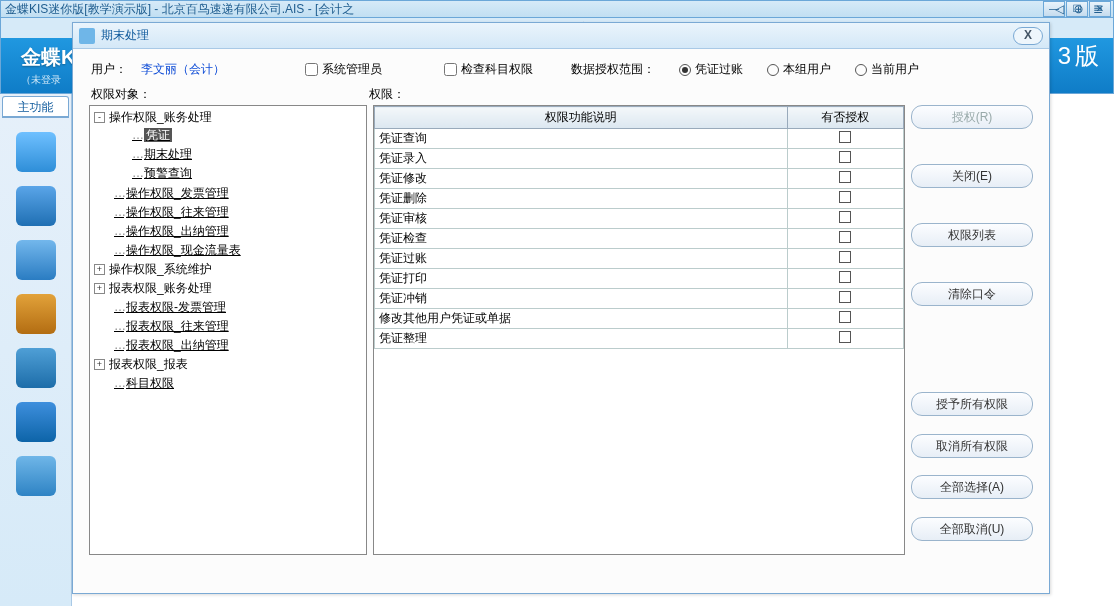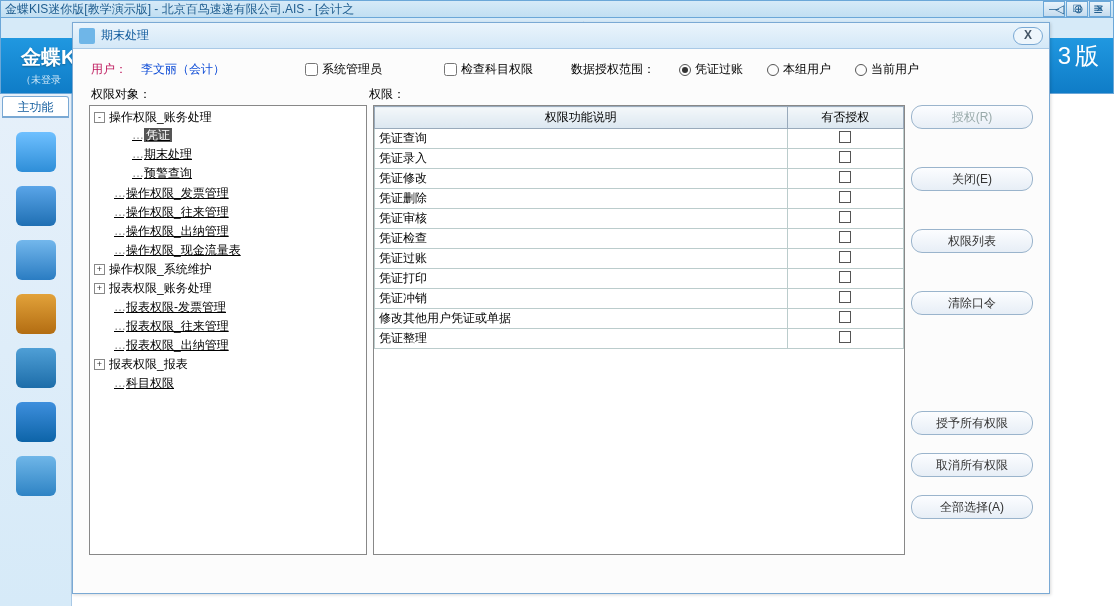--- a/index.html
+++ b/index.html
@@ -27,21 +27,21 @@
 
 
 .dialog { position: absolute; left: 72px; top: 22px; width: 978px; height: 572px; background: #fcfcfc; border: 1px solid #7aa9d4; box-shadow: 1px 1px 3px rgba(0,0,0,.15); }
 .dlg-title { height: 26px; background: linear-gradient(#eaf4fc,#d4e8f7); border-bottom: 1px solid #a9c9e6; display: flex; align-items: center; padding: 0 6px; color: #0f5a9c; }
 .dlg-title .ticon { width: 16px; height: 16px; background: #6fb6e8; border-radius: 2px; margin-right: 6px; display: inline-block; }
 .dlg-close { margin-left: auto; width: 30px; height: 18px; border: 1px solid #7aa9d4; border-radius: 9px; background: #eef6fc; text-align: center; line-height: 15px; color: #456; font-weight: bold; }
 
 .dlg-body { position: absolute; top: 26px; left: 0; right: 0; bottom: 0; }
 
 .toprow { display: flex; align-items: center; padding: 12px 18px 8px 18px; gap: 10px; white-space: nowrap; }
-.user-label { color: #be185d; margin-right: 4px; }
+.user-label { color: #000000; margin-right: 4px; }
 .user-value { color: #0e4cd6; }
 .ckwrap { display: inline-flex; align-items: center; gap: 4px; margin-left: 30px; padding-left: 40px; }
 .ckwrap input[type=checkbox]{ width:13px;height:13px;border:1px solid #37a;}
 .label-range { margin-left: 28px; text-align: right; }
 .radio { display: inline-flex; align-items: center; margin-left: 14px; gap: 4px; }
 .radio .dot { width: 12px; height: 12px; border: 1px solid #555; border-radius: 50%; display: inline-block; position: relative; }
 .radio.checked .dot::after { content: ""; position: absolute; inset: 2px; background: #333; border-radius: 50%; }
 
 .sect-labels { display:flex; padding: 0 18px 2px 18px; }
 .sect-labels .l1{ width: 278px; } .sect-labels .l2{ flex:1; }
@@ -260,16 +260,17 @@
         <div class="btn">权限列表</div>
         <div style="height:24px"></div>
         <div class="btn">清除口令</div>
         <div class="gap"></div>
         <div class="btn">授予所有权限</div>
         <div style="height:4px"></div>
         <div class="btn">取消所有权限</div>
         <div style="height:4px"></div>
         <div class="btn">全部选择(A)</div>
         <div style="height:4px"></div>
+        <div class="btn">全部取消(U)</div>
       </div>
     </div>
   </div>
 </div>
 
 </body></html>

